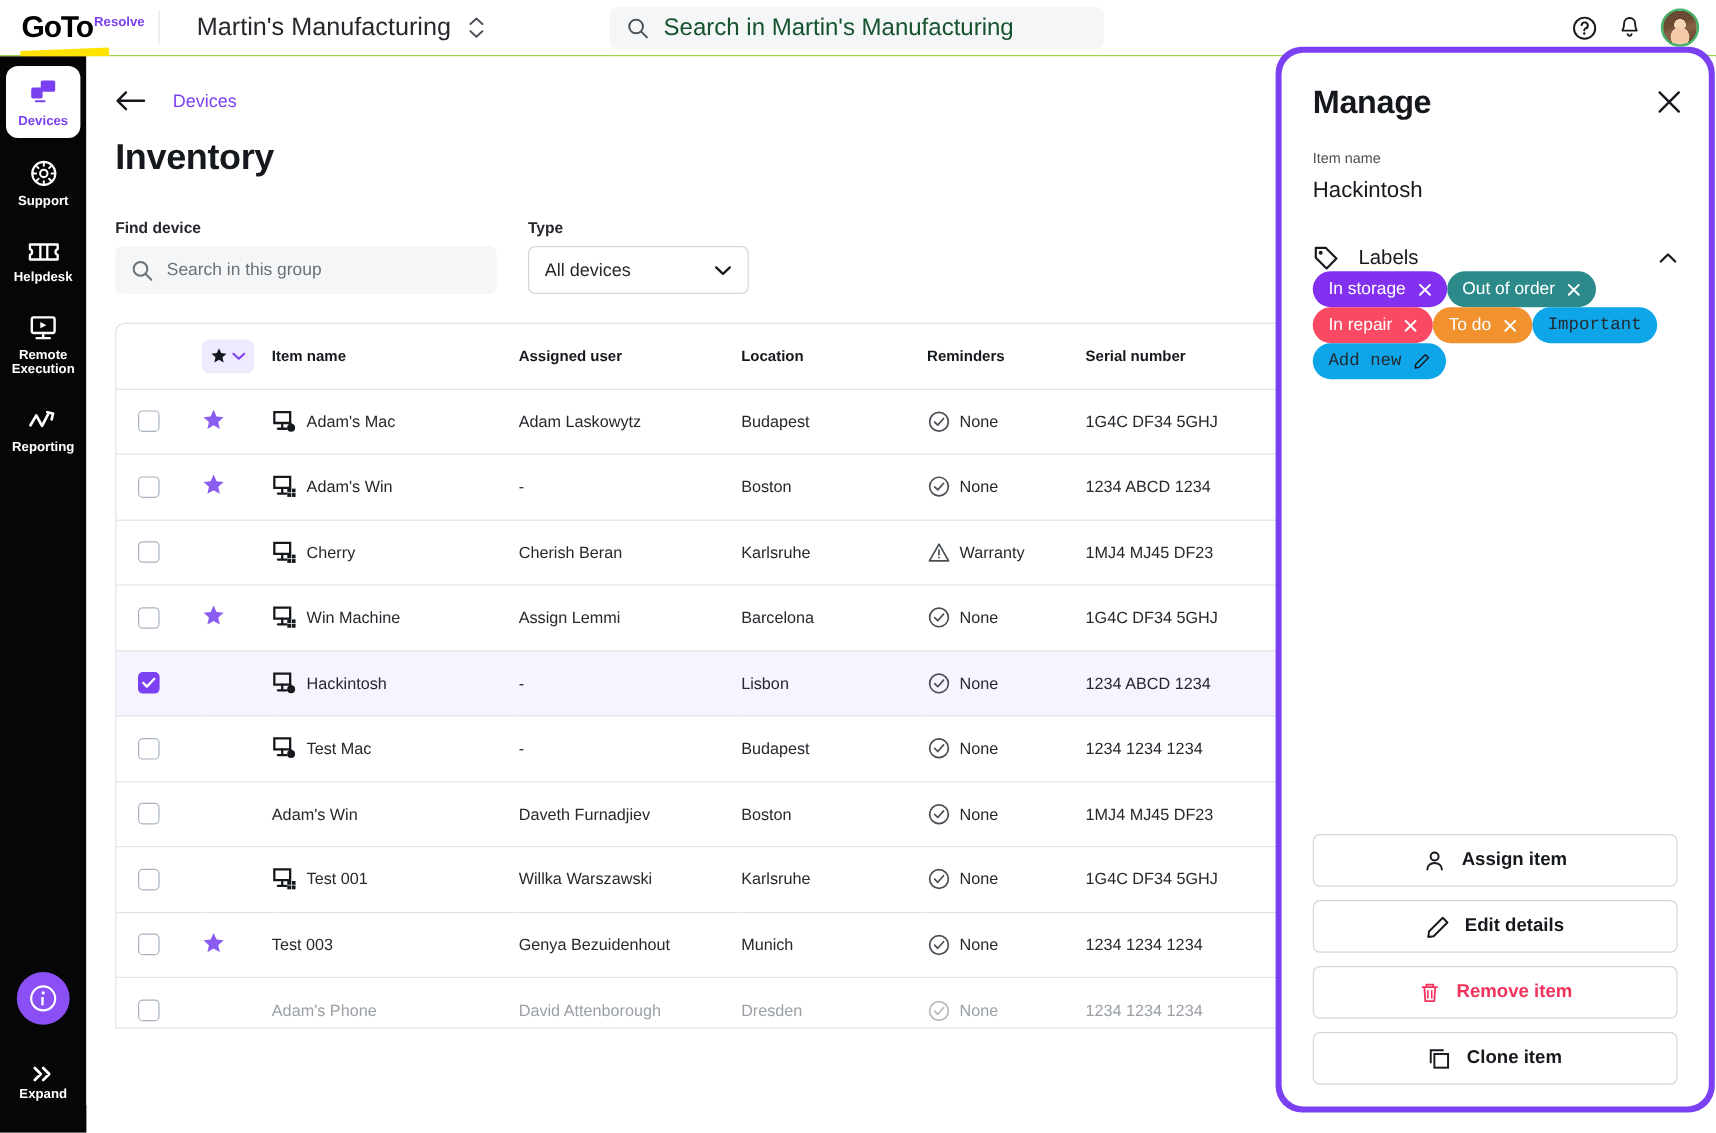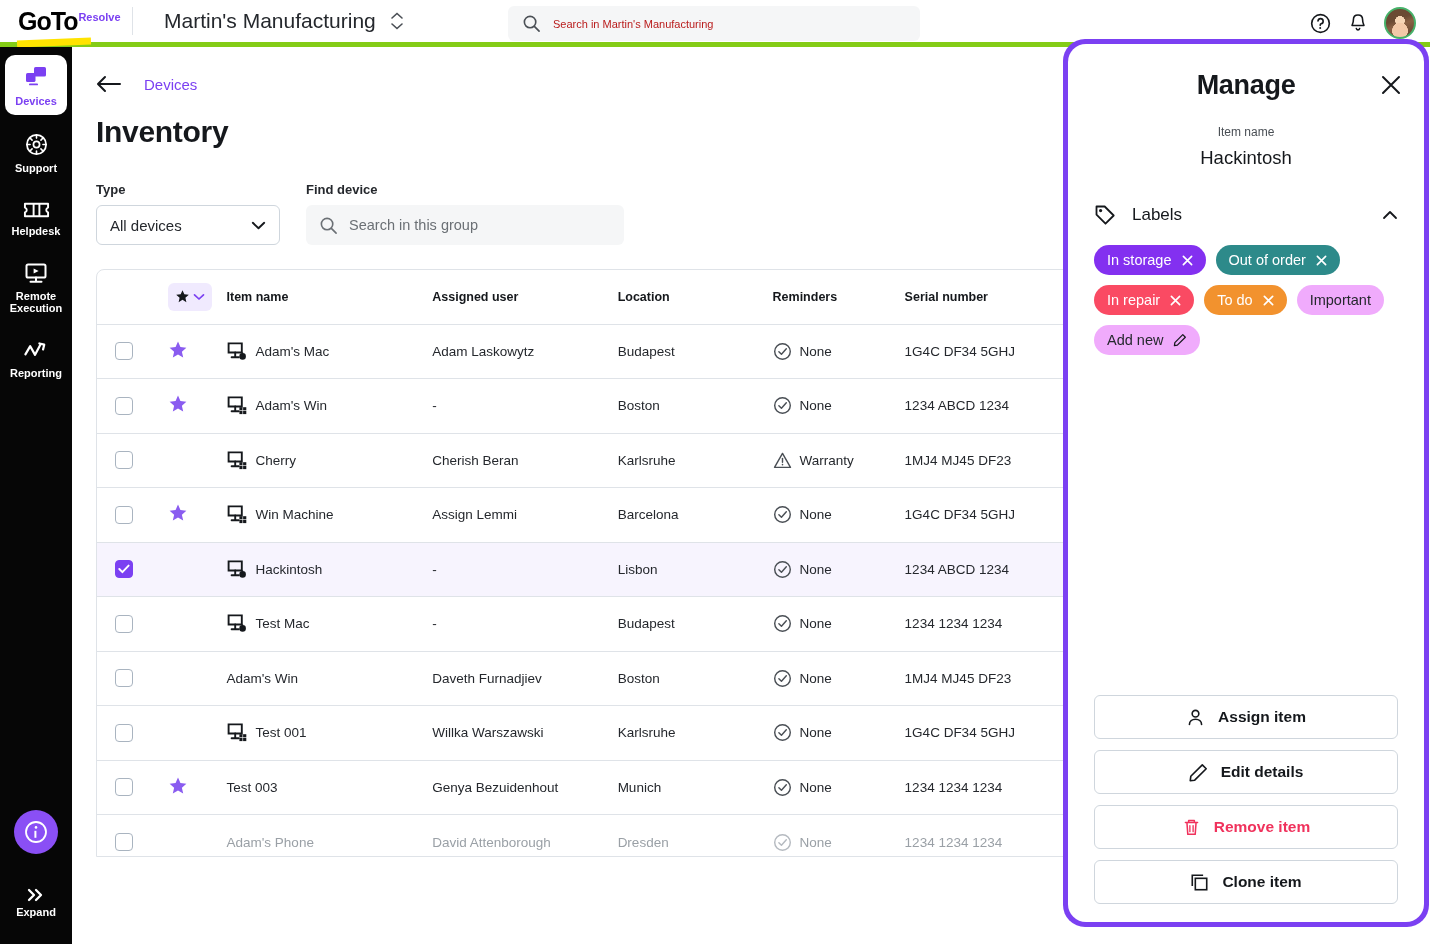--- a/index.html
+++ b/index.html
@@ -7,38 +7,38 @@
     width: 1430px; height: 944px;
     font-family: "Liberation Sans", sans-serif;
     background: #ffffff;
     overflow: hidden;
   }
   .app { position: relative; width: 1430px; height: 944px; }
 
   
   .topbar {
     position: absolute; top: 0; left: 0; width: 1430px; height: 47px;
-    background: #fff; border-bottom: 5px solid #84cc16;
+    background: #fff; border-bottom: 1px solid #84cc16;
     display: flex; align-items: center;
   }
   .logo-wrap { display: flex; align-items: flex-start; padding-left: 18px; width: 122px; position: relative; }
   .logo-goto { font-size: 25px; font-weight: 700; letter-spacing: -1px; color: #000; line-height: 1; position: relative; }
   .logo-underline {
     position: absolute; left: 17px; top: 30px; width: 74px; height: 7px;
     background: #ffe300; transform: rotate(-2.2deg);
   }
   .logo-resolve { font-size: 11px; font-weight: 700; color: #7b40f2; margin-top: 2px; margin-left: 1px; }
   .vdiv { width: 1px; height: 28px; background: #dfe3e8; margin-left: 10px; }
   .org-name { font-size: 21px; color: #25282d; margin-left: 31px; }
   .org-caret { margin-left: 14px; display: flex; flex-direction: column; gap: 2px; cursor: pointer; }
   .topsearch {
     position: absolute; left: 508px; top: 6px; width: 412px; height: 35px;
     background: #f5f6f7; border-radius: 6px; display: flex; align-items: center; padding: 0 14px;
   }
-  .topsearch .ph { font-size: 11px; color: #b91c1c; margin-left: 12px; }
+  .topsearch .ph { font-size: 20px; color: #14532d; margin-left: 12px; }
   .top-actions { position: absolute; right: 14px; top: 7px; display: flex; align-items: center; gap: 15px; }
   .avatar {
     width: 32px; height: 32px; border-radius: 50%;
     border: 2px solid #46b26a;
     background:
       radial-gradient(circle at 50% 78%, #f3c9a8 0 30%, transparent 31%),
       radial-gradient(circle at 50% 42%, #f6d5b5 0 22%, transparent 23%),
       linear-gradient(160deg, #6b4a33 0 38%, #8a6144 55%, #5c3f2c 100%);
     overflow: hidden;
   }
@@ -118,37 +118,37 @@
   .namecell { display: flex; align-items: center; gap: 8px; }
   .remcell { display: flex; align-items: center; gap: 8px; }
 
   
   .panel {
     position: absolute; right: 1px; top: 39px; width: 366px; height: 888px;
     background: #7b40f2; border-radius: 22px; padding: 5px;
   }
   .panel-inner {
     width: 100%; height: 100%; background: #fff; border-radius: 18px;
-    padding: 26px 26px 18px 26px; display: flex; flex-direction: column; position: relative; text-align: center;
+    padding: 26px 26px 18px 26px; display: flex; flex-direction: column; position: relative;
   }
   .panel-title { font-size: 27px; font-weight: 700; color: #15181c; letter-spacing: -0.3px; }
   .panel-close { position: absolute; right: 22px; top: 30px; cursor: pointer; }
   .sub-label { font-size: 12px; color: #4a4f55; margin-top: 24px; }
   .item-name { font-size: 18.5px; color: #15181c; margin-top: 8px; }
   .labels-head {
     display: flex; align-items: center; margin-top: 35px; cursor: pointer;
   }
   .labels-head .txt { font-size: 17px; color: #15181c; margin-left: 16px; }
   .labels-head .chev { margin-left: auto; }
-  .chips { display: flex; flex-wrap: wrap; gap: 10px; margin-top: 19px; }
+  .chips { display: flex; flex-wrap: wrap; }
   .chip {
     height: 30px; border-radius: 16px; display: flex; align-items: center;
     padding: 0 13px; font-size: 14.5px; color: #fff; gap: 10px; cursor: pointer;
   }
-  .chip.plain { background: #f0abfc; color: #25282d; }
+  .chip.plain { background: #0ea5e9; color: #25282d; font-family: Liberation Mono, monospace; }
   .chip .x { font-size: 14px; line-height: 1; }
   .panel-spacer { flex: 1; }
   .actions { display: flex; flex-direction: column; gap: 11px; }
   .action-btn {
     height: 44px; border: 1px solid #cfd6dd; border-radius: 6px; background: #fff;
     display: flex; align-items: center; justify-content: center; gap: 13px;
     font-size: 15.5px; font-weight: 700; color: #15181c; cursor: pointer;
   }
   .action-btn.danger { color: #f0325c; }
   .icn { display: inline-flex; align-items: center; justify-content: center; }
@@ -288,40 +288,40 @@
             <path d="M24 9H2.5M9 2 L2 9 L9 16" stroke="#15181c" stroke-width="2" fill="none" stroke-linecap="round" stroke-linejoin="round"></path>
           </svg>
       </span>
       <span class="crumb-link">Devices</span>
     </div>
 
     <div class="page-title">Inventory</div>
 
     <div class="filters">
       <div>
+        <div class="field-label">Find device</div>
+        <div class="searchbox">
+          <span class="icn">
+            <svg width="19" height="19" viewBox="0 0 20 20">
+                <circle cx="8.5" cy="8.5" r="6" stroke="#6b7075" stroke-width="1.7" fill="none"></circle>
+                <path d="M13 13 L18 18" stroke="#6b7075" stroke-width="1.7" stroke-linecap="round"></path>
+              </svg>
+          </span>
+          <span class="ph">Search in this group</span>
+        </div>
+      </div>
+      <div>
         <div class="field-label">Type</div>
         <div class="select">
           <span>All devices</span>
           <span class="icn">
             <svg width="15" height="9" viewBox="0 0 15 9">
                 <path d="M1.8 1.8 L7.5 7.2 L13.2 1.8" stroke="#15181c" stroke-width="1.9" fill="none" stroke-linecap="round" stroke-linejoin="round"></path>
               </svg>
           </span>
-        </div>
-      </div>
-      <div>
-        <div class="field-label">Find device</div>
-        <div class="searchbox">
-          <span class="icn">
-            <svg width="19" height="19" viewBox="0 0 20 20">
-                <circle cx="8.5" cy="8.5" r="6" stroke="#6b7075" stroke-width="1.7" fill="none"></circle>
-                <path d="M13 13 L18 18" stroke="#6b7075" stroke-width="1.7" stroke-linecap="round"></path>
-              </svg>
-          </span>
-          <span class="ph">Search in this group</span>
         </div>
       </div>
     </div>
 
     <div class="table-card">
       <table>
         <thead>
           <tr>
             <th class="c-chk"></th>
             <th class="c-star">

